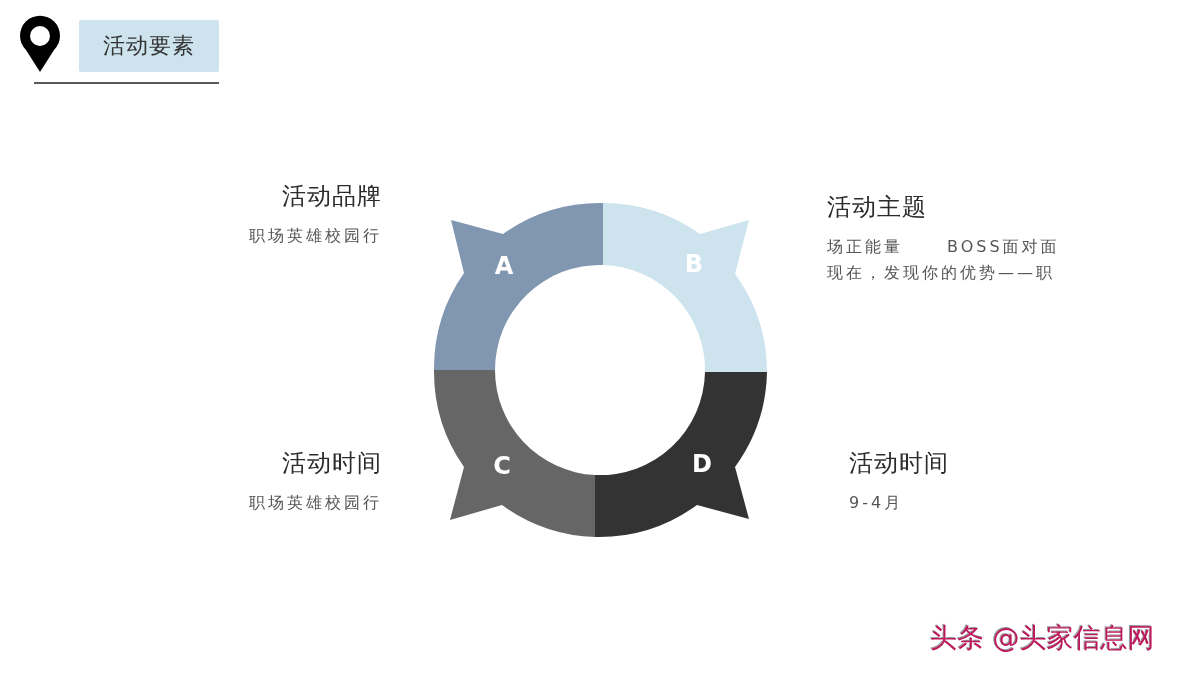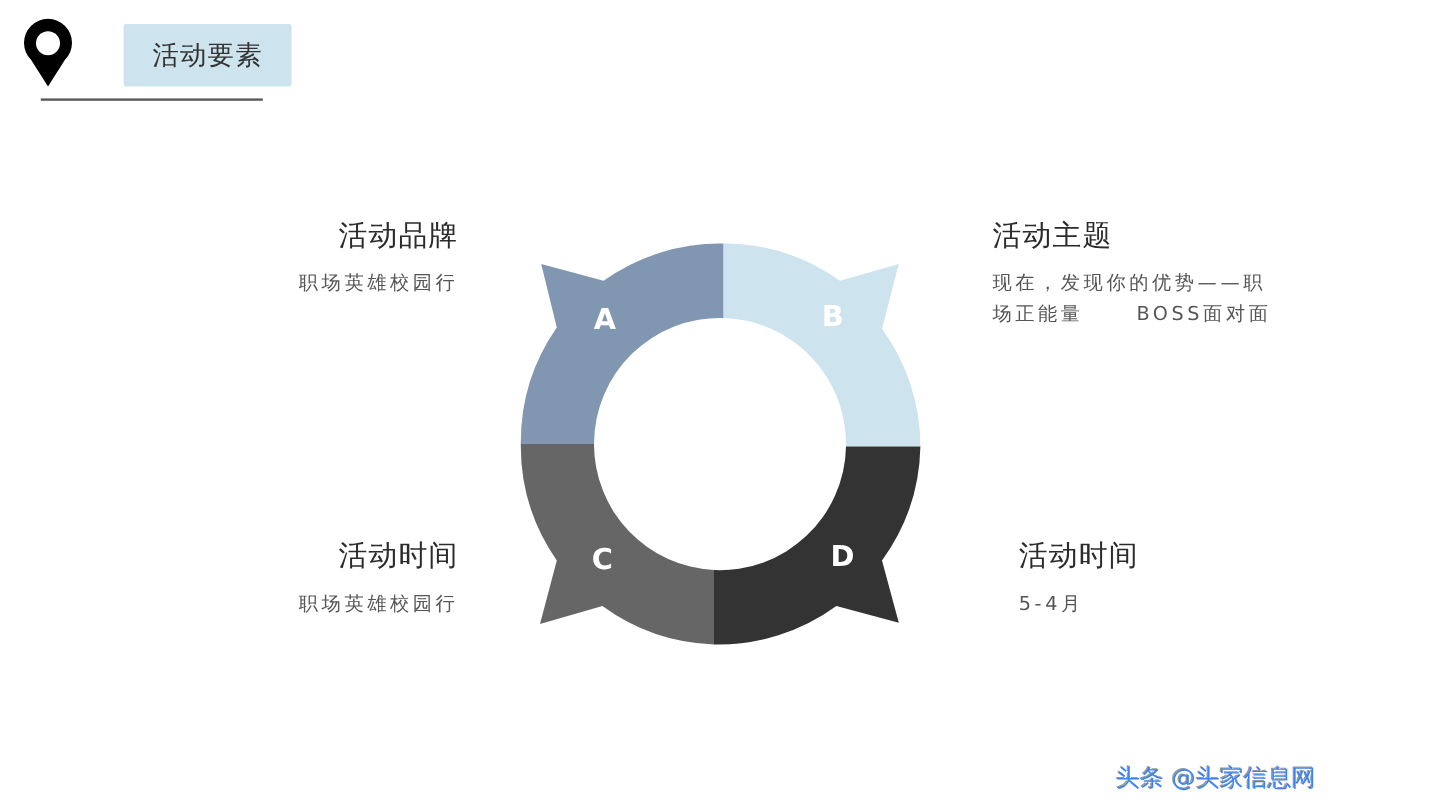--- a/index.html
+++ b/index.html
@@ -30,21 +30,20 @@
       width: 140px;
       height: 52px;
       background: #cde3ee;
       border-radius: 2px;
       display: flex;
       align-items: center;
       justify-content: center;
       font-size: 22px;
       color: #333333;
       letter-spacing: 1px;
-      margin-left: 24px;
     }
     .title-rule {
       position: absolute;
       left: 34px;
       top: 82px;
       width: 185px;
       height: 2px;
       background: #5a5a5a;
     }
     .block {
@@ -61,42 +60,42 @@
       font-size: 16px;
       color: #555555;
       line-height: 26px;
       letter-spacing: 3px;
       margin-top: 12px;
     }
     .block.left { text-align: right; }
     .block.right { text-align: left; }
     #blk-brand { right: 818px; top: 181px; }
     #blk-place { right: 818px; top: 448px; }
-    #blk-theme { left: 827px; top: 181px; width: 290px; }
+    #blk-theme { left: 827px; top: 192px; width: 290px; }
     #blk-time  { left: 849px; top: 448px; }
     .diagram {
       position: absolute;
       left: 420px;
       top: 190px;
       width: 360px;
       height: 360px;
     }
     .seg-label {
       font-family: "DejaVu Sans", "Liberation Sans", sans-serif;
       font-weight: bold;
       font-size: 24px;
       fill: #ffffff;
     }
     .watermark {
       position: absolute;
       left: 930px;
-      top: 635px;
+      top: 620px;
       font-family: "DejaVu Sans", "Liberation Sans", sans-serif;
-      font-size: 20px;
-      color: #3b82f6;
+      font-size: 27px;
+      color: #be185d;
       text-shadow: 1px 1px 0 #ffffff, -1px -1px 0 #999999;
       letter-spacing: 0px;
     }
     .theme-desc span.gap { display: inline-block; width: 44px; }
   </style>
 </head>
 <body>
 
 <div class="page">
 
@@ -111,33 +110,33 @@
   <div class="title-rule"></div>
 
   <div class="block left" id="blk-brand">
     <div class="heading">活动品牌</div>
     <div class="desc">职场英雄校园行</div>
   </div>
 
   <div class="block right" id="blk-theme">
     <div class="heading">活动主题</div>
     <div class="desc theme-desc">
+      <div><span>场正能量</span><span class="gap"></span><span>BOSS面对面</span></div>
       <div>现在，发现你的优势——职</div>
-      <div><span>场正能量</span><span class="gap"></span><span>BOSS面对面</span></div>
     </div>
   </div>
 
   <div class="block left" id="blk-place">
     <div class="heading">活动时间</div>
     <div class="desc">职场英雄校园行</div>
   </div>
 
   <div class="block right" id="blk-time">
     <div class="heading">活动时间</div>
-    <div class="desc">5-4月</div>
+    <div class="desc">9-4月</div>
   </div>
 
   <svg class="diagram" viewBox="0 0 360 360">
 
     <path id="seg-A" d="M183 13
          A167 167 0 0 0 83 44
          L31 30
          L44 83
          A167 167 0 0 0 14 180
          L75 180

